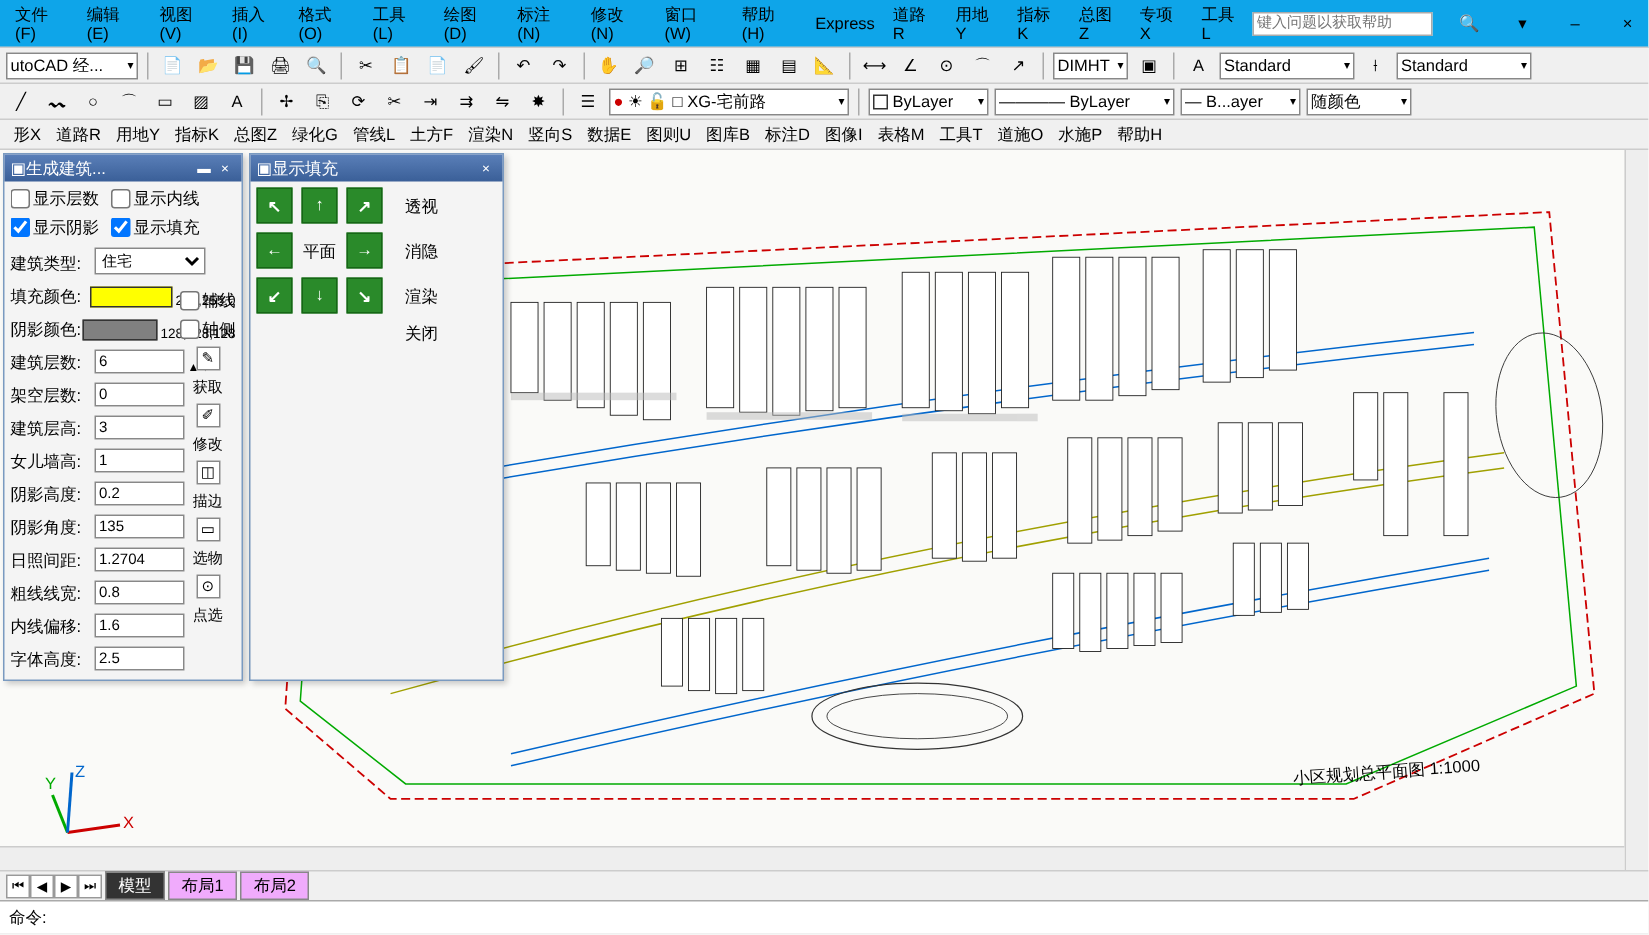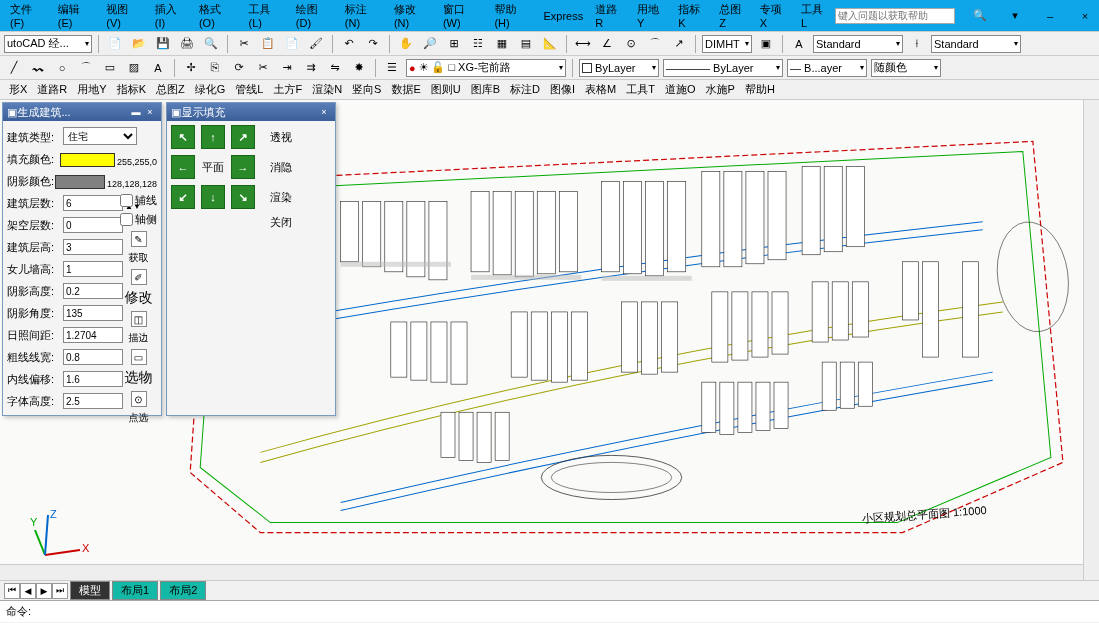--- a/index.html
+++ b/index.html
@@ -32,21 +32,21 @@
 .p1 .sidecol{position:absolute;right:4px;top:90px;display:flex;flex-direction:column;gap:4px;align-items:center}
 .p1 .sidebtn{width:16px;height:16px;border:1px solid #888;background:#fff;cursor:pointer;display:inline-flex;align-items:center;justify-content:center;font-size:10px}
 .p1 .checks{display:flex;flex-wrap:wrap;gap:4px 8px;margin-bottom:4px}
 .p1 .checks label{display:flex;align-items:center;gap:2px}
 .p2{width:170px}
 .p2 .grid{display:grid;grid-template-columns:24px 24px 24px 40px;gap:6px 6px;padding:4px}
 .p2 .gbtn{width:24px;height:24px;background:#2a8a2a;color:#fff;display:flex;align-items:center;justify-content:center;border:1px solid #166616;cursor:pointer;font-weight:bold}
 .p2 .glabel{display:flex;align-items:center;justify-content:center;font-size:11px}
 .bottom-tabs{background:#f0f0f0;height:20px;display:flex;align-items:center;border-top:1px solid #ccc;padding:0 4px}
 .bottom-tabs .navbtn{width:16px;height:16px;display:inline-flex;align-items:center;justify-content:center;border:1px solid #999;background:#fff;cursor:pointer;font-size:9px}
-.bottom-tabs .tab{padding:1px 8px;border:1px solid #888;background:#14b8a6;cursor:pointer;margin-left:2px}
+.bottom-tabs .tab{padding:1px 8px;border:1px solid #888;background:#f0abfc;cursor:pointer;margin-left:2px}
 .bottom-tabs .tab.active{background:#333;color:#fff}
 .cmdline{background:#fff;height:22px;border-top:1px solid #aaa;display:flex;align-items:center;padding:0 6px}
 .scroll-v{position:absolute;right:0;top:0;width:16px;height:100%;background:#eee;border-left:1px solid #ccc}
 .scroll-h{position:absolute;left:0;bottom:0;right:16px;height:16px;background:#eee;border-top:1px solid #ccc}
 .drawing{position:absolute;left:140px;top:0;right:16px;bottom:16px}
 .drawing svg{width:100%;height:100%}
 .sel{height:18px;border:1px solid #888;background:#fff;font-size:10px}
 </style>
 </head>
 <body>
@@ -318,20 +318,38 @@
   <div class="panels-row">
 
     <div class="panel p1" style="position:relative">
       <div class="panel-title">
         <span>▣</span>
         <span class="tt">生成建筑...</span>
         <span class="pbtn">▬</span>
         <span class="pbtn">×</span>
       </div>
       <div class="panel-body">
+        <div class="checks">
+          <label>
+              <input type="checkbox" style="">
+              <span>显示层数</span>
+            </label>
+          <label>
+              <input type="checkbox" style="">
+              <span>显示内线</span>
+            </label>
+          <label>
+              <input type="checkbox" checked="" style="">
+              <span>显示阴影</span>
+            </label>
+          <label>
+              <input type="checkbox" checked="" style="">
+              <span>显示填充</span>
+            </label>
+        </div>
         <div class="row">
             <span class="lbl">建筑类型:</span>
             <select class="sel" style="width:74px"><option>住宅</option></select>
           </div>
         <div class="row">
             <span class="lbl">填充颜色:</span>
             <span class="swatch" style="background:#ff0"></span>
             <span style="font-size:9px;margin-left:2px">255,255,0</span>
           </div>
         <div class="row">
@@ -386,25 +404,25 @@
             <input type="checkbox" style="">
             <span>辅线</span>
           </label>
         <label style="display:flex;gap:2px;font-size:10px">
             <input type="checkbox" style="">
             <span>轴侧</span>
           </label>
         <span class="sidebtn">✎</span>
           <span style="font-size:10px">获取</span>
         <span class="sidebtn">✐</span>
-          <span style="font-size:14px">修改</span>
+          <span style="font-size:10px">修改</span>
         <span class="sidebtn">◫</span>
           <span style="font-size:10px">描边</span>
         <span class="sidebtn">▭</span>
-          <span style="font-size:14px">选物</span>
+          <span style="font-size:10px">选物</span>
         <span class="sidebtn">⊙</span>
           <span style="font-size:10px">点选</span>
       </div>
     </div>
 
     <div class="panel p2">
       <div class="panel-title">
         <span>▣</span>
         <span class="tt">显示填充</span>
         <span class="pbtn">×</span>

